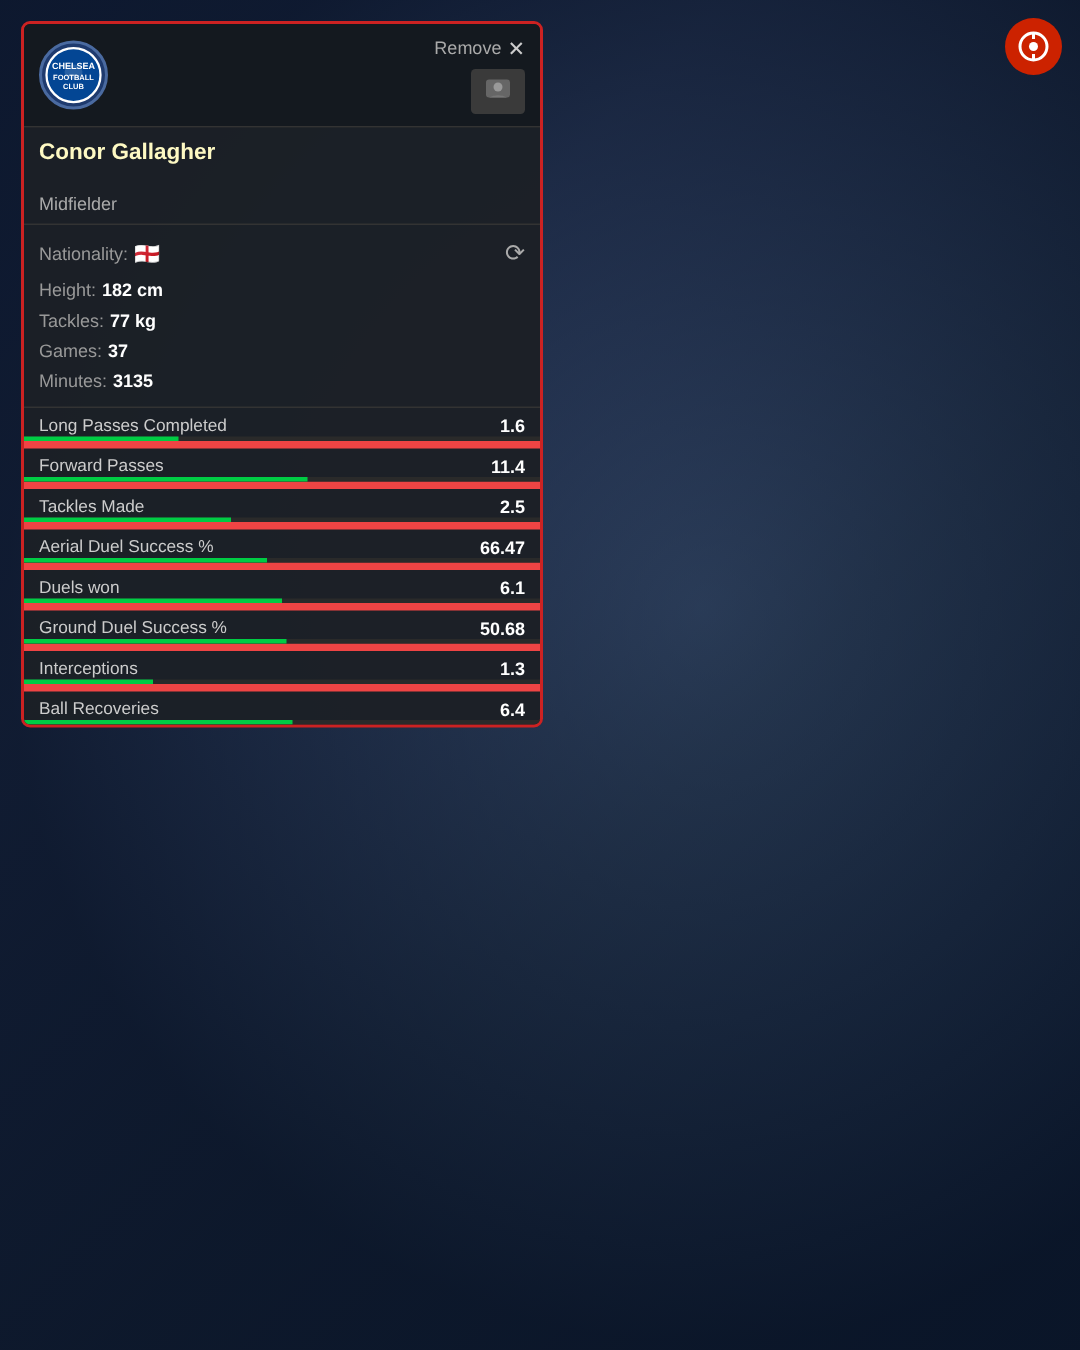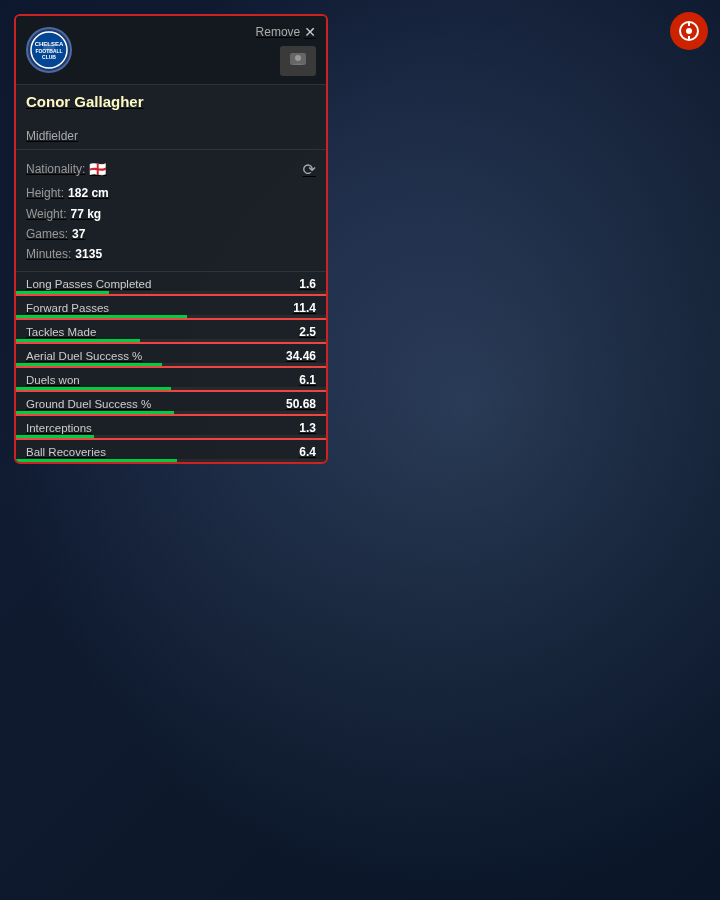--- a/index.html
+++ b/index.html
@@ -45,27 +45,26 @@
       align-items: center;
       justify-content: center;
       font-size: 18px;
       color: white;
     }
 
     .card {
       position: absolute;
       top: 14px;
       left: 14px;
-      width: 314px;
+      width: 348px;
       background: rgba(28, 32, 38, 0.97);
       border: 2px solid #cc2222;
       border-radius: 6px;
       z-index: 10;
       overflow: hidden;
-      text-decoration: underline;
     }
 
     .card-header {
       background: rgba(20, 25, 32, 0.98);
       padding: 8px 10px;
       display: flex;
       align-items: center;
       justify-content: space-between;
       border-bottom: 1px solid #333;
     }
@@ -175,21 +174,21 @@
 
     .stats-section {
       padding: 0;
     }
 
     .stat-row {
       display: flex;
       align-items: center;
       justify-content: space-between;
       padding: 5px 10px 3px;
-      border-bottom: 2px solid #ef4444;
+      border-bottom: 5px solid #ef4444;
       position: relative;
     }
 
     .stat-row:last-child {
       border-bottom: none;
       border-radius: 10px;
     }
 
     .stat-label {
       font-size: 11.5px;
@@ -275,21 +274,21 @@
     <div class="bio-row">
       <span class="bio-label">Nationality:</span>
       <span class="bio-flag">🏴󠁧󠁢󠁥󠁮󠁧󠁿</span>
       <span class="bio-row-right">⟳</span>
     </div>
     <div class="bio-row">
       <span class="bio-label">Height:</span>
       <span class="bio-value">182 cm</span>
     </div>
     <div class="bio-row">
-      <span class="bio-label">Weight:</span>
+      <span class="bio-label">Tackles:</span>
       <span class="bio-value">77 kg</span>
     </div>
     <div class="bio-row">
       <span class="bio-label">Games:</span>
       <span class="bio-value">37</span>
     </div>
     <div class="bio-row">
       <span class="bio-label">Minutes:</span>
       <span class="bio-value">3135</span>
     </div>
@@ -312,21 +311,21 @@
       </div>
       <div class="stat-row">
         <span class="stat-label">Tackles Made</span>
         <span class="stat-value">2.5</span>
         <div class="stat-bar">
           <div class="stat-bar-fill" style="width: 40%;"></div>
         </div>
       </div>
       <div class="stat-row">
         <span class="stat-label">Aerial Duel Success %</span>
-        <span class="stat-value">34.46</span>
+        <span class="stat-value">66.47</span>
         <div class="stat-bar">
           <div class="stat-bar-fill" style="width: 47%;"></div>
         </div>
       </div>
       <div class="stat-row">
         <span class="stat-label">Duels won</span>
         <span class="stat-value">6.1</span>
         <div class="stat-bar">
           <div class="stat-bar-fill" style="width: 50%;"></div>
         </div>

